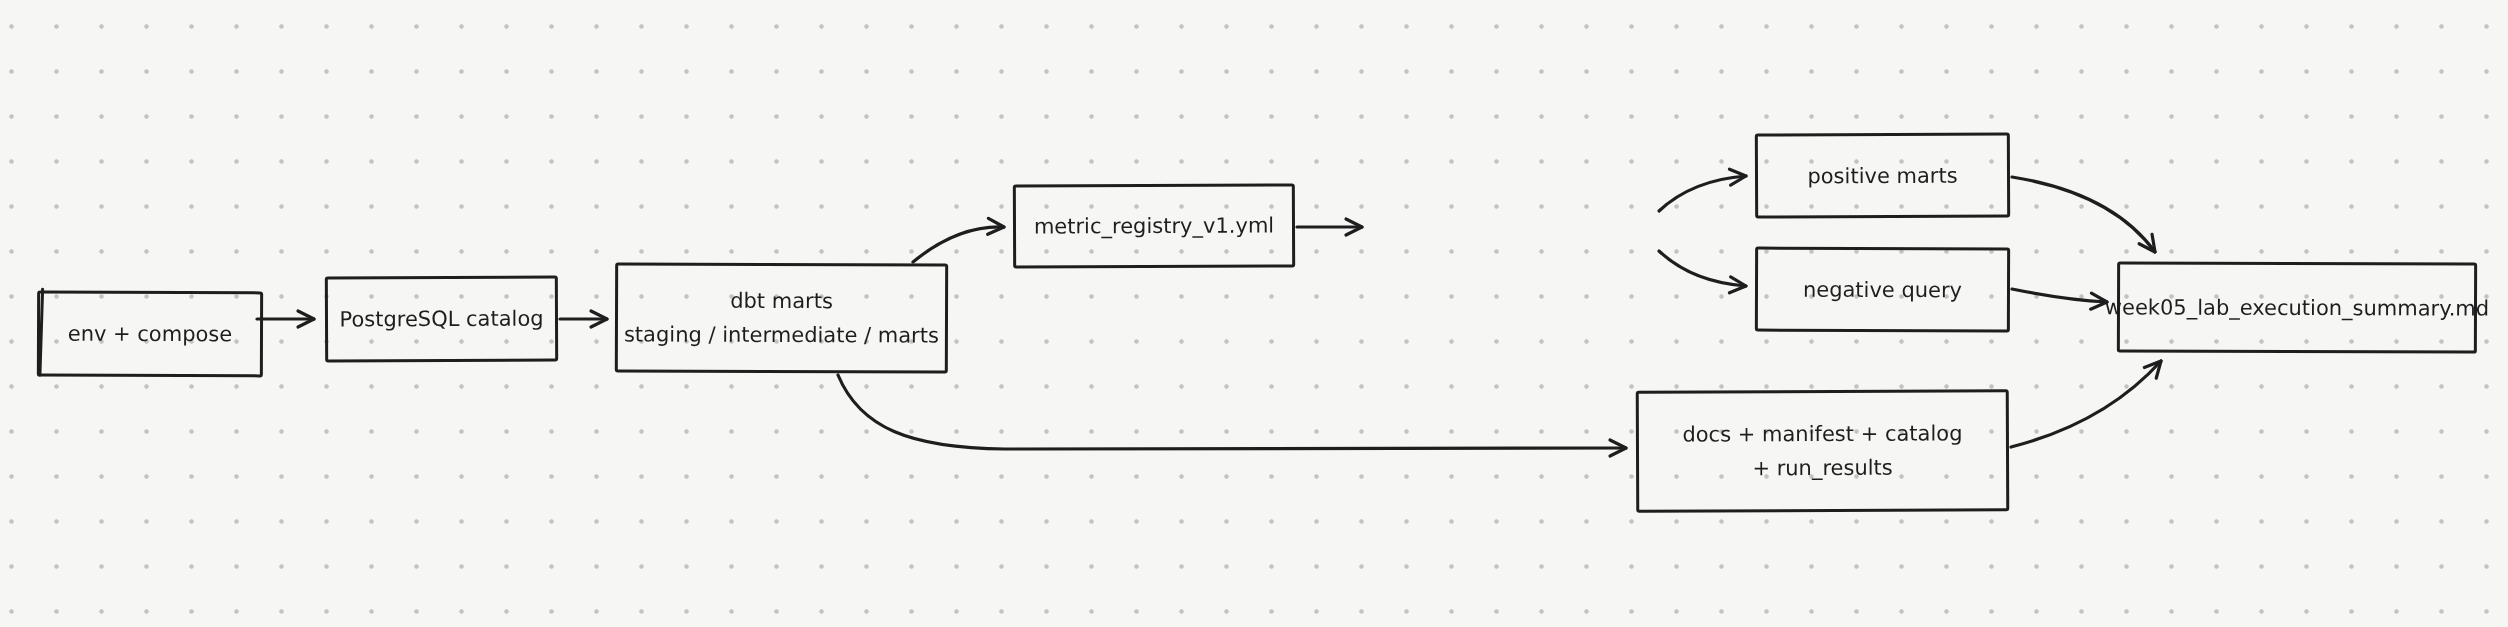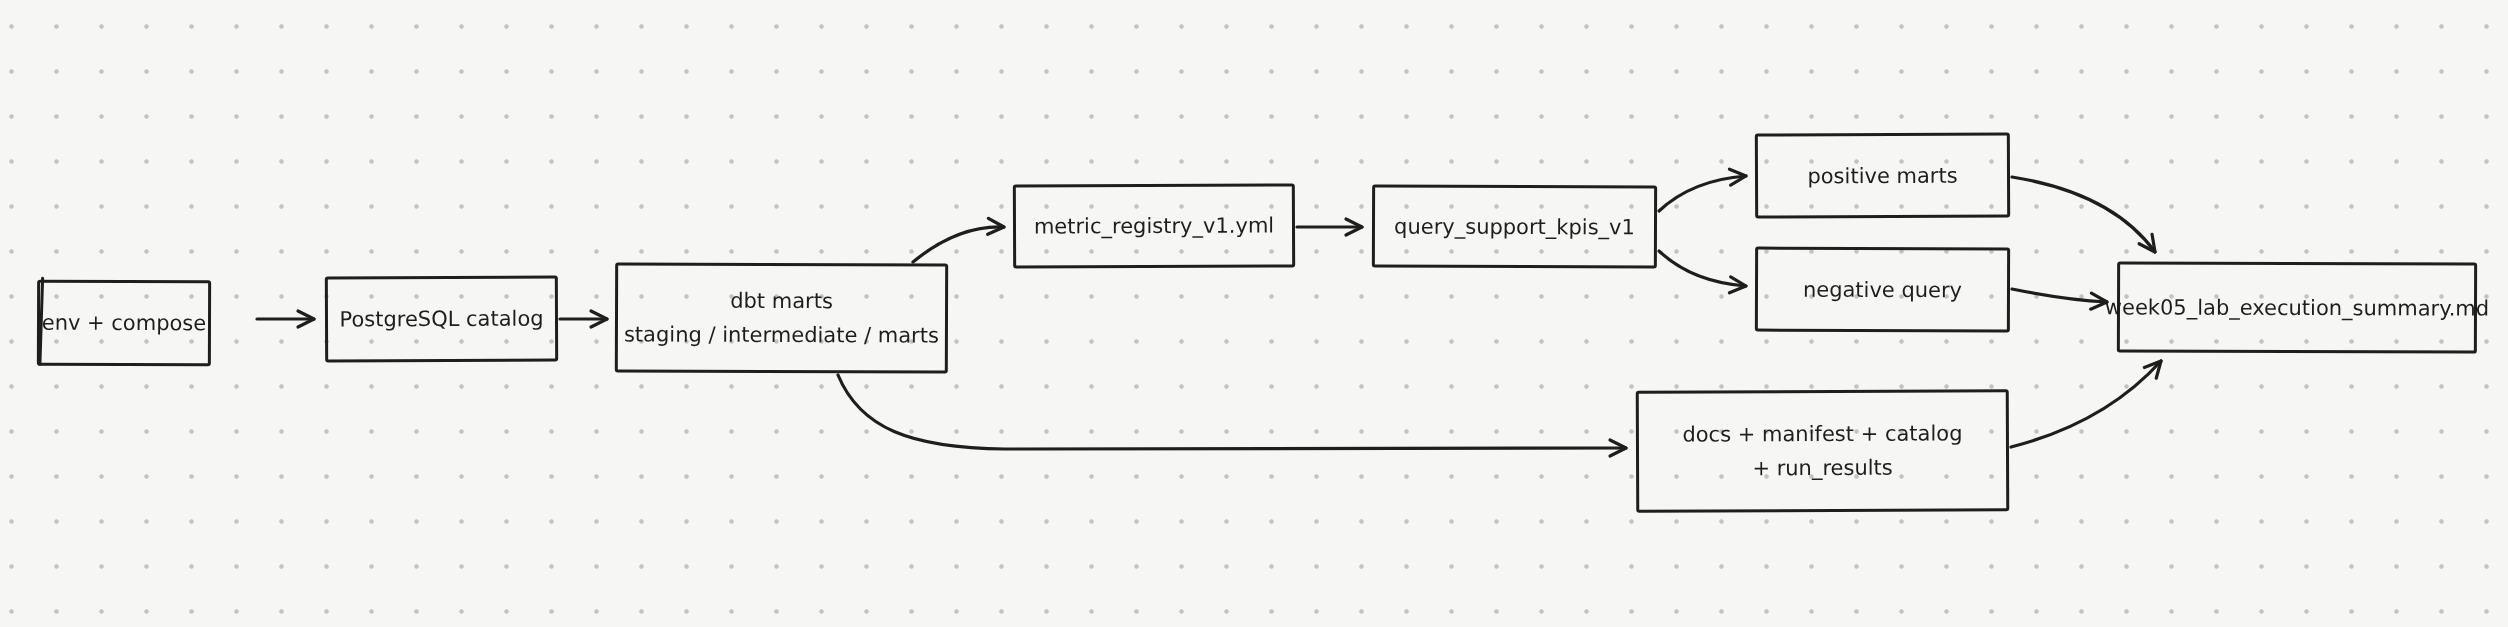--- a/index.html
+++ b/index.html
@@ -80,40 +80,37 @@
     <path d="M 913 262 Q 958 225 1004 227" marker-end="url(#ah)"></path>
     <path d="M 1297 227 L 1362 227" marker-end="url(#ah)"></path>
     <path d="M 1659 211 Q 1692 180 1746 176" marker-end="url(#ah)"></path>
     <path d="M 1659 251 Q 1692 282 1746 286" marker-end="url(#ah)"></path>
     <path d="M 2012 177 Q 2112 193 2155 252" marker-end="url(#ah)"></path>
     <path d="M 2012 289 Q 2066 300 2107 302" marker-end="url(#ah)"></path>
     <path d="M 838 375 C 860 428 910 448 1005 449 L 1626 448" marker-end="url(#ah)"></path>
     <path d="M 2011 447 Q 2105 423 2161 361" marker-end="url(#ah)"></path>
   </svg>
 
-  <div class="node node-env rot-b" style="left:37px; top:280px; width:174px; height:86px">
+  <div class="node node-env rot-b" style="left:37px; top:291px; width:226px; height:86px">
     <span class="label">env + compose</span>
   </div>
 
   <div class="node rot-a" style="left:325px; top:276px; width:233px; height:86px">
     <span class="label">PostgreSQL catalog</span>
   </div>
 
   <div class="node rot-b" style="left:615px; top:263px; width:333px; height:110px">
     <span class="label">dbt marts</span>
     <span class="label">staging / intermediate / marts</span>
   </div>
 
   <div class="node rot-a" style="left:1013px; top:184px; width:282px; height:84px">
     <span class="label">metric_registry_v1.yml</span>
   </div>
 
-  <div class="node rot-b" style="left:1372px; top:185px; width:285px; height:83px">
-    <span class="label">query_support_kpis_v1</span>
-  </div>
 
   <div class="node rot-a" style="left:1755px; top:133px; width:255px; height:85px">
     <span class="label">positive marts</span>
   </div>
 
   <div class="node rot-b" style="left:1755px; top:247px; width:255px; height:85px">
     <span class="label">negative query</span>
   </div>
 
   <div class="node rot-a" style="left:1636px; top:390px; width:373px; height:122px">

